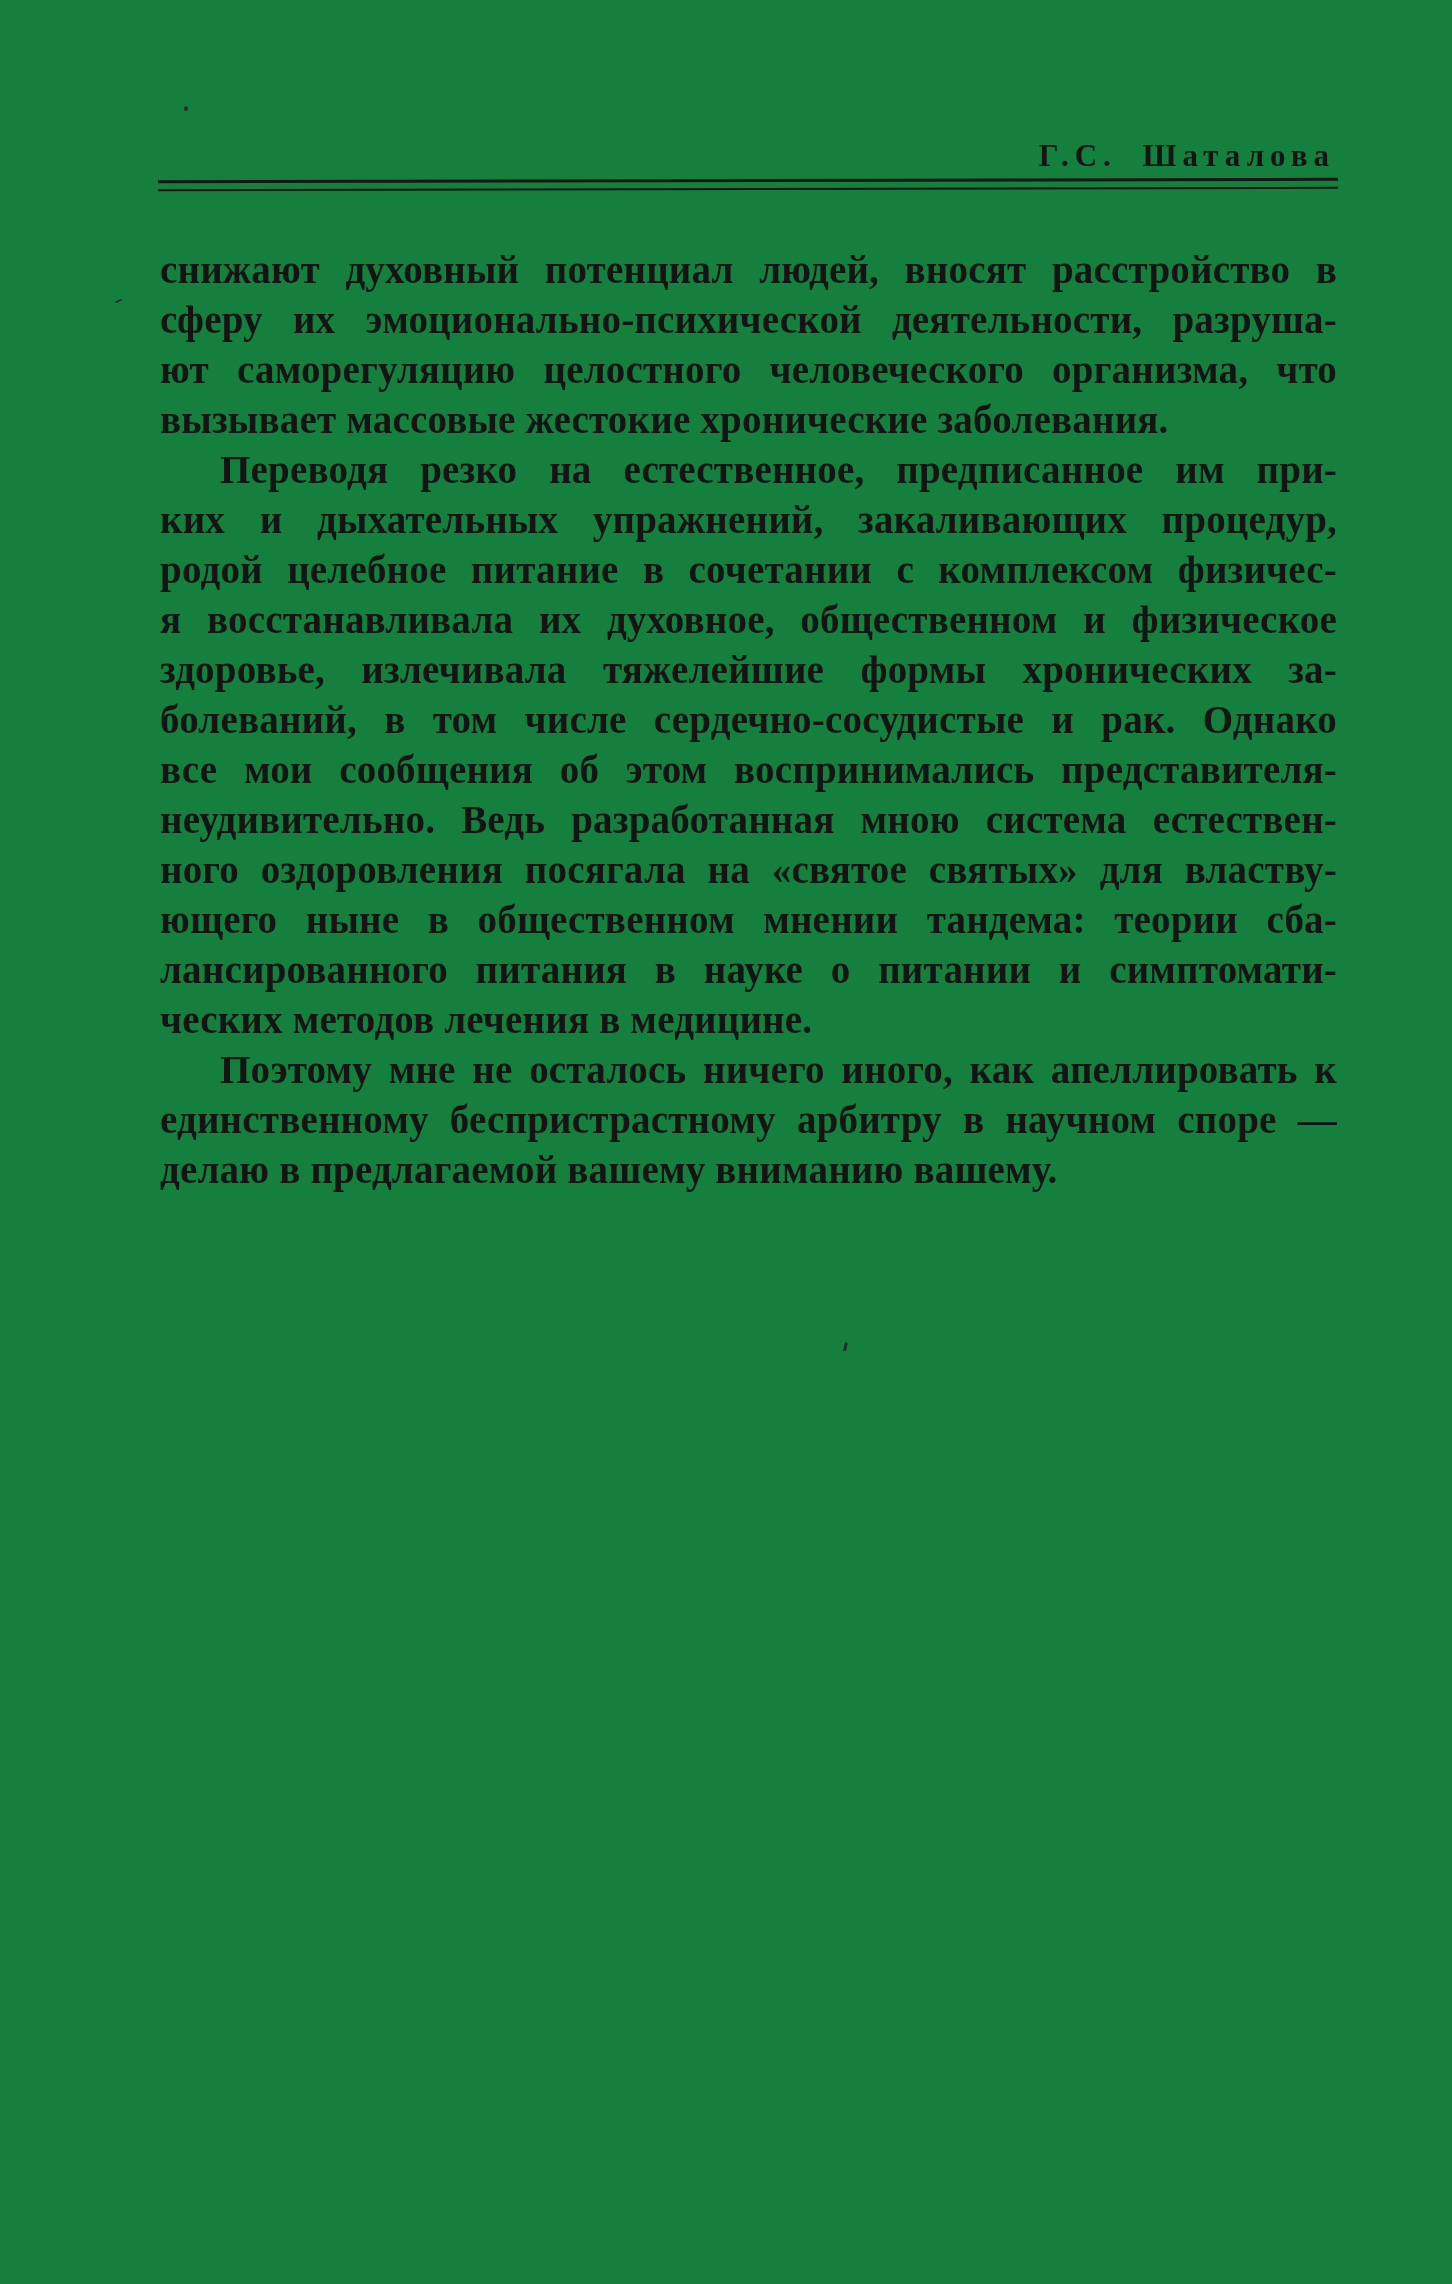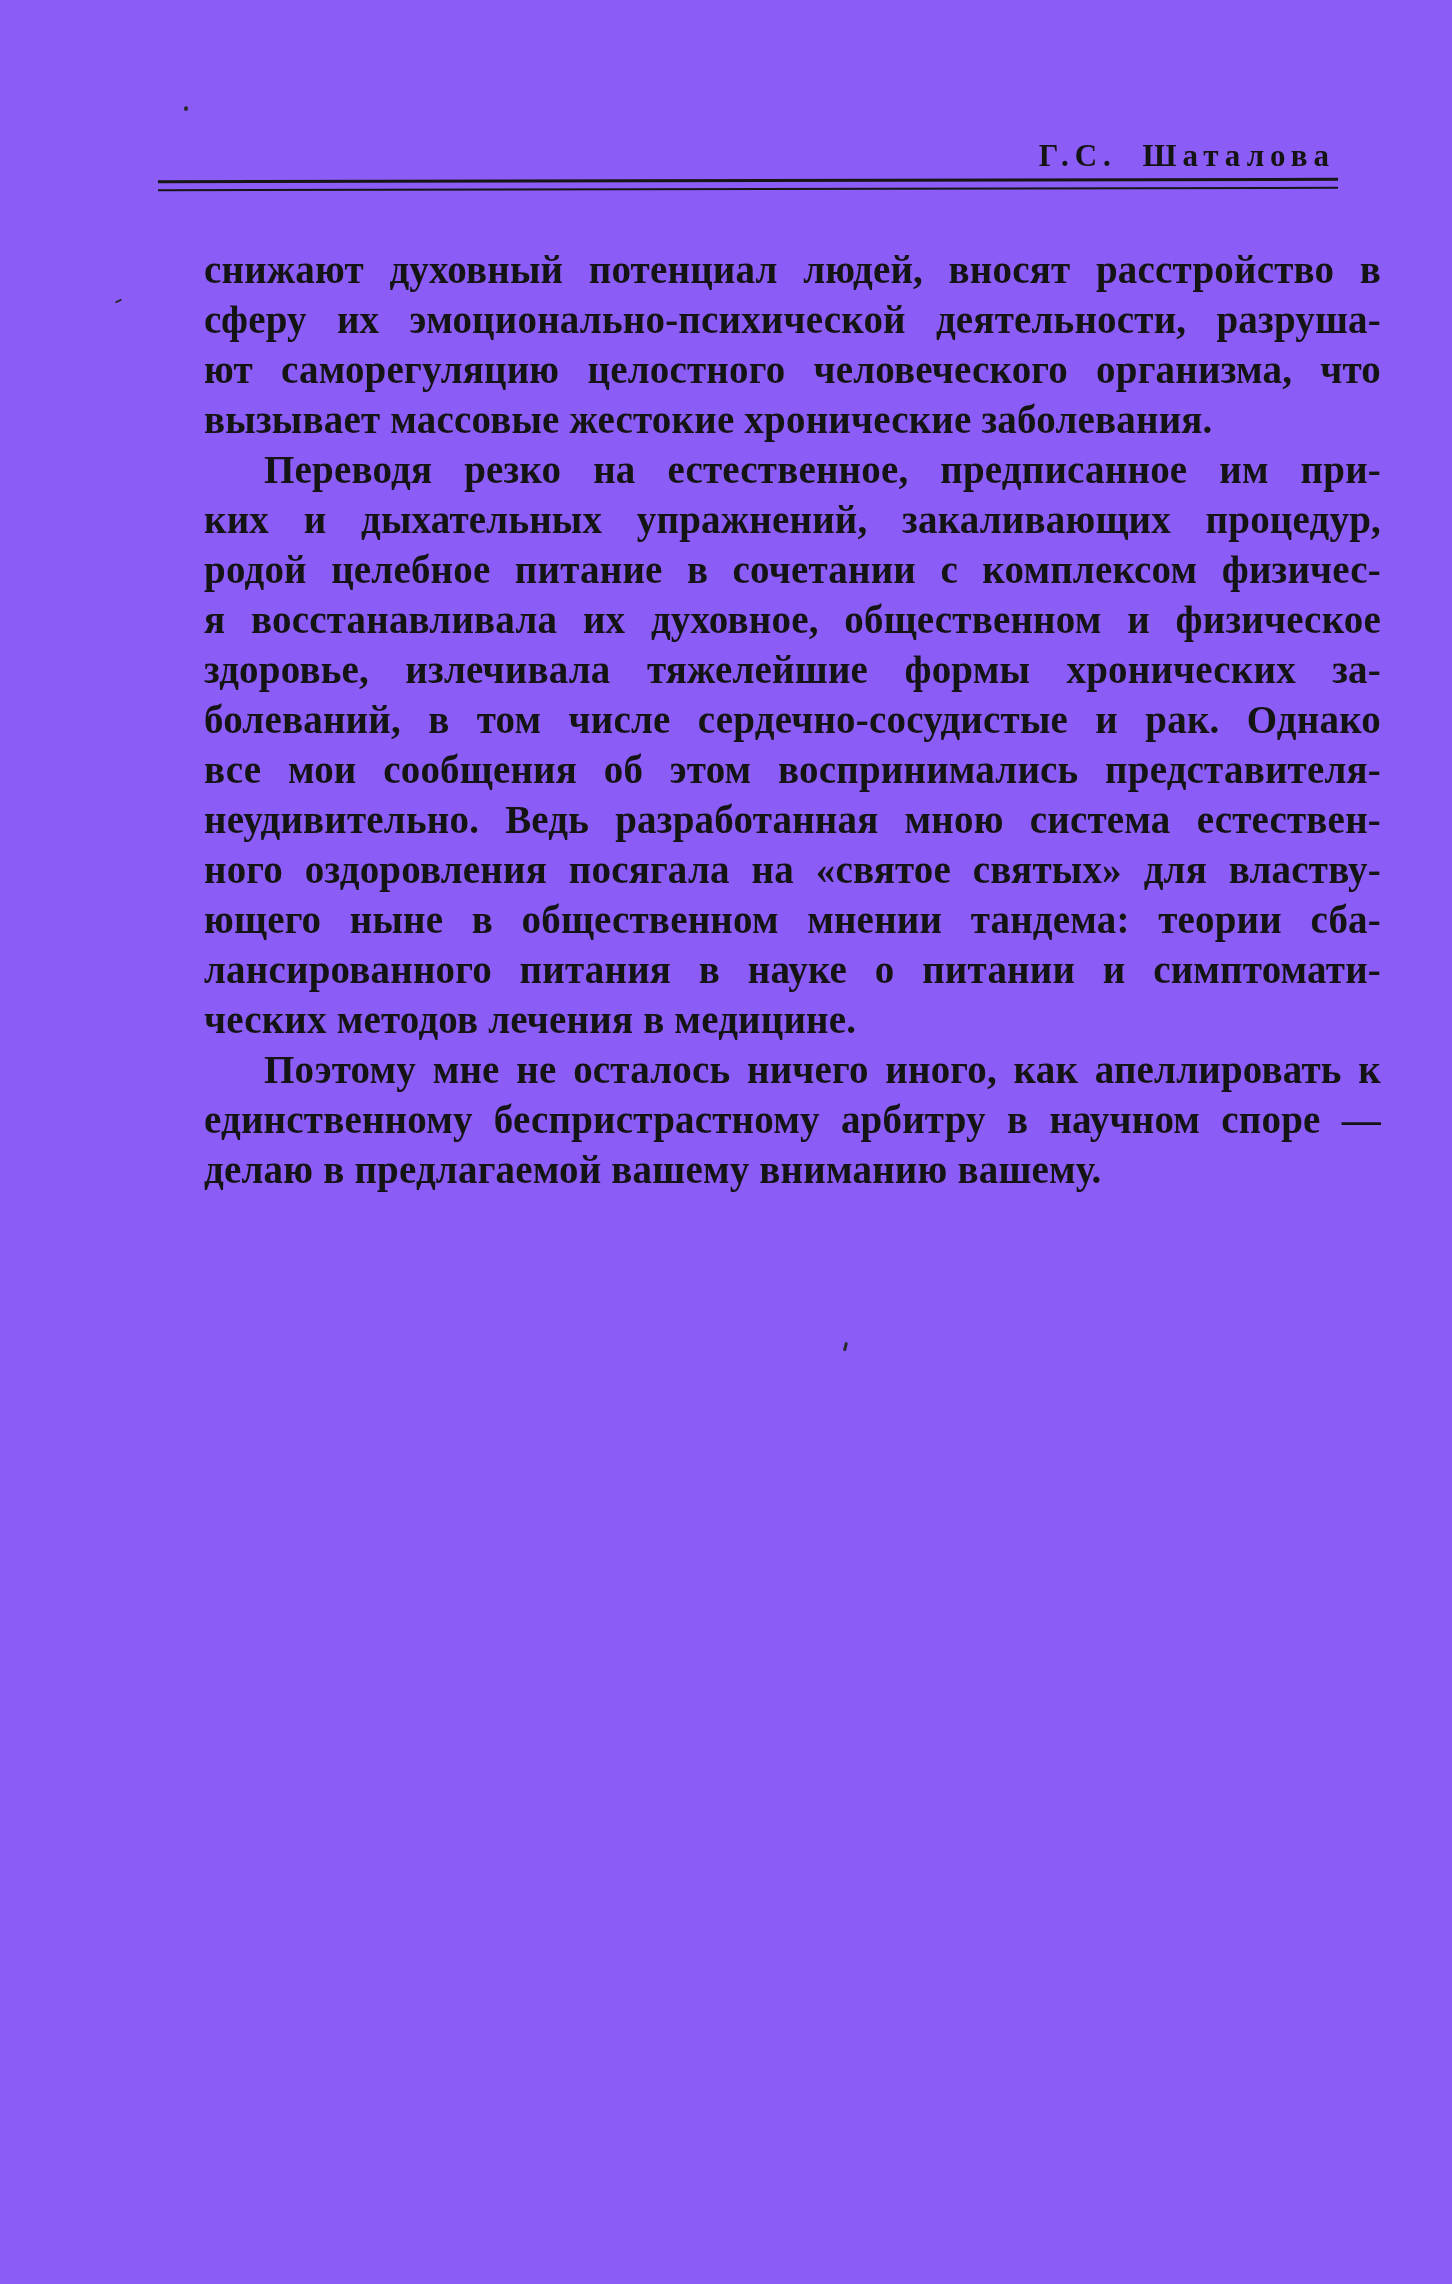--- a/index.html
+++ b/index.html
@@ -5,21 +5,21 @@
   html, body {
     margin: 0;
     padding: 0;
     background: #e8e8e8;
   }
   .page {
     position: relative;
     width: 1452px;
     height: 2284px;
     margin: 0 auto;
-    background: #8b5cf6;
+    background: #15803d;
     font-family: "Liberation Serif", "DejaVu Serif", serif;
     color: #141414;
     overflow: hidden;
   }
   .running-head {
     position: absolute;
     top: 138px;
     left: 160px;
     right: 117px;
     text-align: right;
@@ -42,21 +42,20 @@
   }
   .body-text {
     position: absolute;
     top: 245px;
     left: 160px;
     width: 1177px;
     font-size: 39px;
     font-weight: 600;
     line-height: 50px;
     letter-spacing: 0.2px;
-    margin-left: 44px;
   }
   .ln {
     text-align: justify;
     text-align-last: justify;
     text-justify: inter-word;
     white-space: normal;
     height: 50px;
     overflow: hidden;
   }
   .ln.end {

